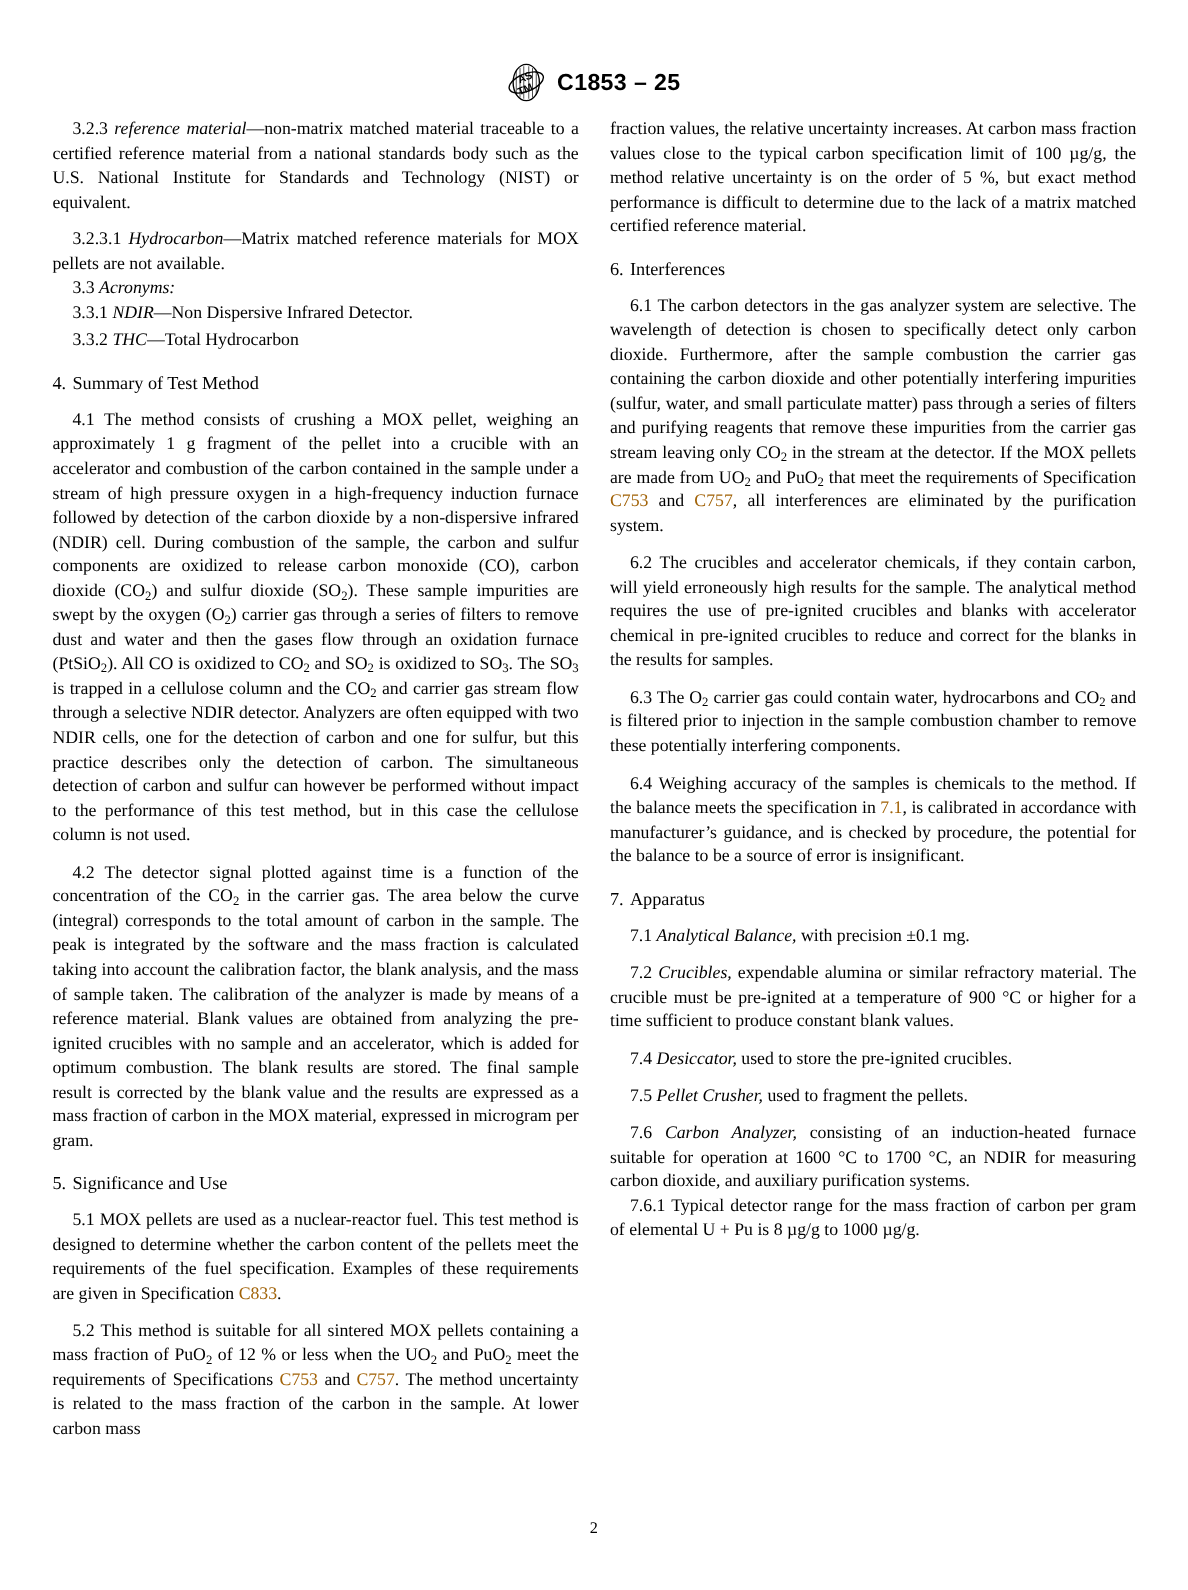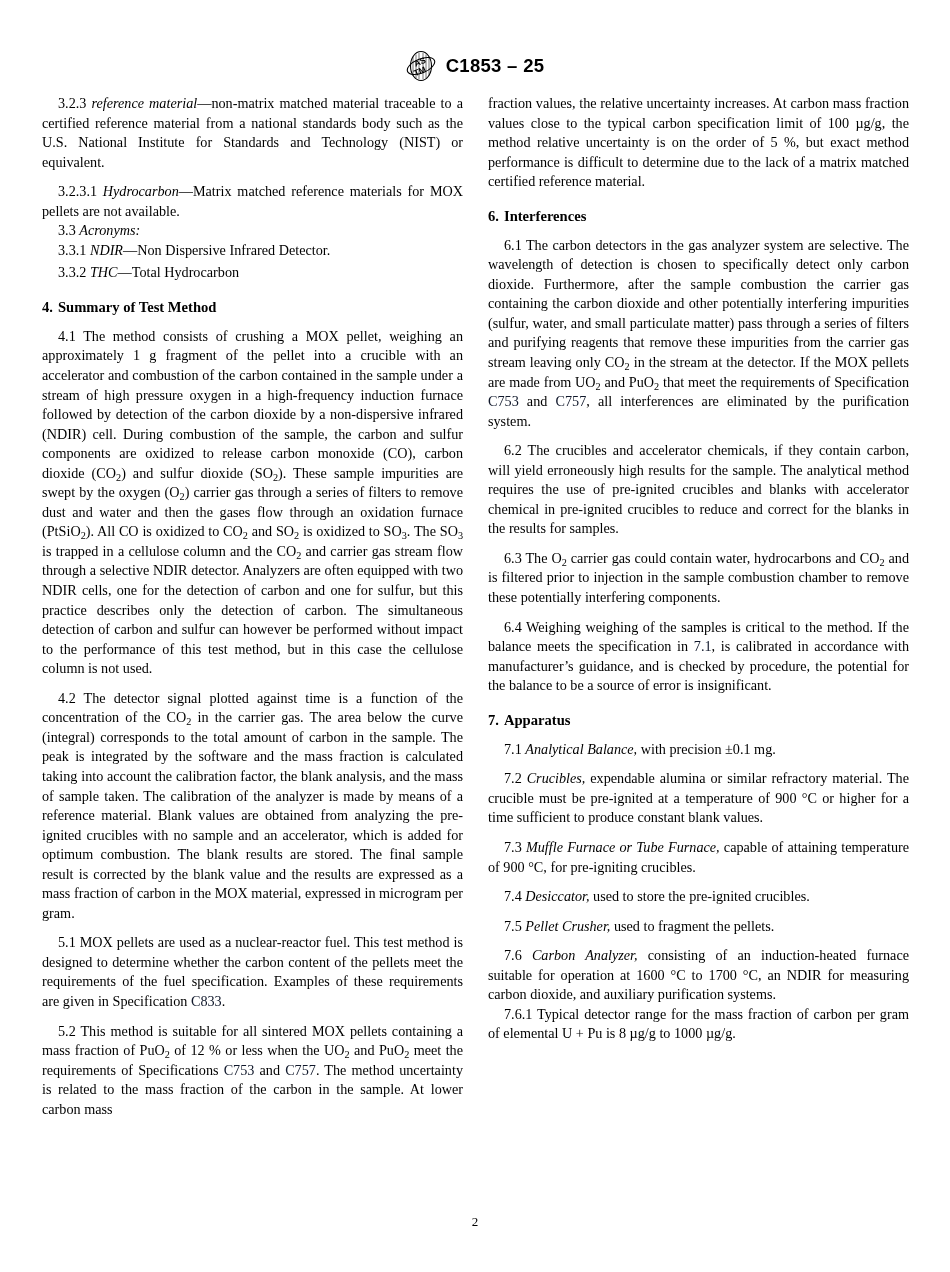--- a/index.html
+++ b/index.html
@@ -87,35 +87,35 @@
   p.para.nogap {
     margin-top: 0;
   }
   p.para.smallgap {
     margin-top: 3px;
     font-family: Liberation Serif, serif;
   }
 
   h2.section-head {
     font-size: 14.6px;
-    font-weight: bold;
+    font-weight: normal;
     line-height: 19px;
     margin: 15px 0 0 0;
     text-align: left;
     text-indent: 0;
   }
   h2.section-head .num {
     margin-right: 5px;
   }
 
   .ital {
     font-style: italic;
   }
   .link {
-    color: #0f172a;
+    color: #a16207;
   }
   sub {
     font-size: 0.72em;
     line-height: 0;
     vertical-align: -0.28em;
   }
 
   
   .page-footer {
     position: absolute;
@@ -162,49 +162,49 @@
       <p class="para nogap"><span>3.3.1</span> <span class="ital">NDIR</span><span>—Non Dispersive Infrared Detector.</span></p>
 
       <p class="para smallgap"><span>3.3.2</span> <span class="ital">THC</span><span>—Total Hydrocarbon</span></p>
 
       <h2 class="section-head"><span class="num">4.</span><span>Summary of Test Method</span></h2>
 
       <p class="para"><span>4.1</span> <span>The method consists of crushing a MOX pellet, weighing an approximately 1 g fragment of the pellet into a crucible with an accelerator and combustion of the carbon contained in the sample under a stream of high pressure oxygen in a high-frequency induction furnace followed by detection of the carbon dioxide by a non-dispersive infrared (NDIR) cell. During combustion of the sample, the carbon and sulfur components are oxidized to release carbon monoxide (CO), carbon dioxide (CO</span><sub>2</sub><span>) and sulfur dioxide (SO</span><sub>2</sub><span>). These sample impurities are swept by the oxygen (O</span><sub>2</sub><span>) carrier gas through a series of filters to remove dust and water and then the gases flow through an oxidation furnace (PtSiO</span><sub>2</sub><span>). All CO is oxidized to CO</span><sub>2</sub><span> and SO</span><sub>2</sub><span> is oxidized to SO</span><sub>3</sub><span>. The SO</span><sub>3</sub><span> is trapped in a cellulose column and the CO</span><sub>2</sub><span> and carrier gas stream flow through a selective NDIR detector. Analyzers are often equipped with two NDIR cells, one for the detection of carbon and one for sulfur, but this practice describes only the detection of carbon. The simultaneous detection of carbon and sulfur can however be performed without impact to the performance of this test method, but in this case the cellulose column is not used.</span></p>
 
       <p class="para"><span>4.2</span> <span>The detector signal plotted against time is a function of the concentration of the CO</span><sub>2</sub><span> in the carrier gas. The area below the curve (integral) corresponds to the total amount of carbon in the sample. The peak is integrated by the software and the mass fraction is calculated taking into account the calibration factor, the blank analysis, and the mass of sample taken. The calibration of the analyzer is made by means of a reference material. Blank values are obtained from analyzing the pre-ignited crucibles with no sample and an accelerator, which is added for optimum combustion. The blank results are stored. The final sample result is corrected by the blank value and the results are expressed as a mass fraction of carbon in the MOX material, expressed in microgram per gram.</span></p>
 
+      <h2 class="section-head"><span class="num">5.</span><span>Significance and Use</span></h2>
 
       <p class="para"><span>5.1</span> <span>MOX pellets are used as a nuclear-reactor fuel. This test method is designed to determine whether the carbon content of the pellets meet the requirements of the fuel specification. Examples of these requirements are given in Specification </span><span class="link">C833</span><span>.</span></p>
 
       <p class="para"><span>5.2</span> <span>This method is suitable for all sintered MOX pellets containing a mass fraction of PuO</span><sub>2</sub><span> of 12 % or less when the UO</span><sub>2</sub><span> and PuO</span><sub>2</sub><span> meet the requirements of Specifications </span><span class="link">C753</span><span> and </span><span class="link">C757</span><span>. The method uncertainty is related to the mass fraction of the carbon in the sample. At lower carbon mass</span></p>
 
     </div>
 
     <div class="col">
 
       <p class="para tight" style="text-indent:0"><span>fraction values, the relative uncertainty increases. At carbon mass fraction values close to the typical carbon specification limit of 100 µg/g, the method relative uncertainty is on the order of 5 %, but exact method performance is difficult to determine due to the lack of a matrix matched certified reference material.</span></p>
 
       <h2 class="section-head"><span class="num">6.</span><span>Interferences</span></h2>
 
       <p class="para"><span>6.1</span> <span>The carbon detectors in the gas analyzer system are selective. The wavelength of detection is chosen to specifically detect only carbon dioxide. Furthermore, after the sample combustion the carrier gas containing the carbon dioxide and other potentially interfering impurities (sulfur, water, and small particulate matter) pass through a series of filters and purifying reagents that remove these impurities from the carrier gas stream leaving only CO</span><sub>2</sub><span> in the stream at the detector. If the MOX pellets are made from UO</span><sub>2</sub><span> and PuO</span><sub>2</sub><span> that meet the requirements of Specification </span><span class="link">C753</span><span> and </span><span class="link">C757</span><span>, all interferences are eliminated by the purification system.</span></p>
 
       <p class="para"><span>6.2</span> <span>The crucibles and accelerator chemicals, if they contain carbon, will yield erroneously high results for the sample. The analytical method requires the use of pre-ignited crucibles and blanks with accelerator chemical in pre-ignited crucibles to reduce and correct for the blanks in the results for samples.</span></p>
 
       <p class="para"><span>6.3</span> <span>The O</span><sub>2</sub><span> carrier gas could contain water, hydrocarbons and CO</span><sub>2</sub><span> and is filtered prior to injection in the sample combustion chamber to remove these potentially interfering components.</span></p>
 
-      <p class="para"><span>6.4</span> <span>Weighing weighing of the samples is critical to the method. If the balance meets the specification in </span><span class="link">7.1</span><span>, is calibrated in accordance with manufacturer’s guidance, and is checked by procedure, the potential for the balance to be a source of error is insignificant.</span></p>
+      <p class="para"><span>6.4</span> <span>Weighing accuracy of the samples is chemicals to the method. If the balance meets the specification in </span><span class="link">7.1</span><span>, is calibrated in accordance with manufacturer’s guidance, and is checked by procedure, the potential for the balance to be a source of error is insignificant.</span></p>
 
 
       <h2 class="section-head"><span class="num">7.</span><span>Apparatus</span></h2>
 
       <p class="para"><span>7.1</span> <span class="ital">Analytical Balance,</span><span> with precision ±0.1 mg.</span></p>
 
       <p class="para"><span>7.2</span> <span class="ital">Crucibles,</span><span> expendable alumina or similar refractory material. The crucible must be pre-ignited at a temperature of 900 °C or higher for a time sufficient to produce constant blank values.</span></p>
 
-      <p class="para"><span>7.3</span> <span class="ital">Muffle Furnace or Tube Furnace,</span><span> capable of attaining temperature of 900 °C, for pre-igniting crucibles.</span></p>
 
       <p class="para"><span>7.4</span> <span class="ital">Desiccator,</span><span> used to store the pre-ignited crucibles.</span></p>
 
       <p class="para"><span>7.5</span> <span class="ital">Pellet Crusher,</span><span> used to fragment the pellets.</span></p>
 
       <p class="para"><span>7.6</span> <span class="ital">Carbon Analyzer,</span><span> consisting of an induction-heated furnace suitable for operation at 1600 °C to 1700 °C, an NDIR for measuring carbon dioxide, and auxiliary purification systems.</span></p>
 
       <p class="para nogap"><span>7.6.1</span> <span>Typical detector range for the mass fraction of carbon per gram of elemental U + Pu is 8 µg/g to 1000 µg/g.</span></p>
 
     </div>

